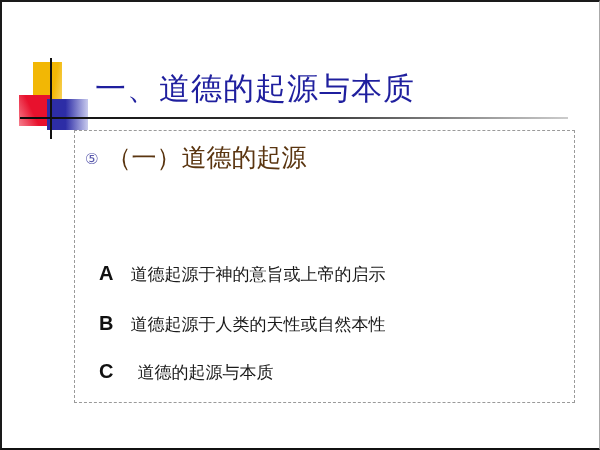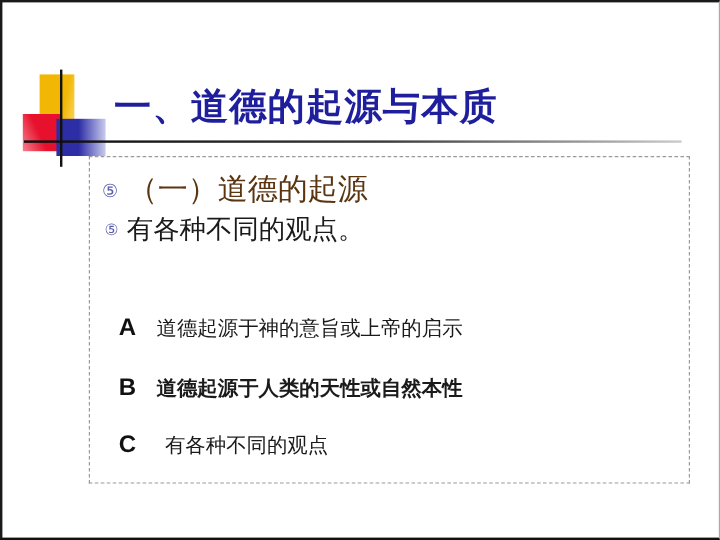--- a/index.html
+++ b/index.html
@@ -51,21 +51,21 @@
     background: linear-gradient(to right, #0a0a0a 0%, #3a3a3a 55%, #cccccc 100%);
     z-index: 4;
   }
 
   .slide-title {
     position: absolute;
     left: 93px; top: 66px;
     margin: 0;
     font-family: "Liberation Sans", "DejaVu Sans", sans-serif;
     font-size: 31px;
-    font-weight: bold;
+    font-weight: normal;
     letter-spacing: 1px;
     color: var(--title, #1f1f9e);
     white-space: nowrap;
     z-index: 5;
   }
 
   .content-box {
     position: absolute;
     left: 72px; top: 128px;
     width: 501px; height: 273px;
@@ -111,21 +111,21 @@
     font-size: 20px;
     color: #111111;
   }
   .option-text {
     font-size: 17px;
     color: var(--body-black, #1a1a1a);
   }
   .row-opt-a { top: 131px; left: 24px; }
   .row-opt-a .option-text { margin-left: 17px; }
   .row-opt-b { top: 181px; left: 24px; }
-  .row-opt-b .option-text { margin-left: 17px; font-weight: bold; }
+  .row-opt-b .option-text { margin-left: 17px; }
   .row-opt-c { top: 229px; left: 24px; }
   .row-opt-c .option-text { margin-left: 24px; }
 </style>
 </head>
 <body>
 
 <div class="slide-frame">
 
   <div class="sq sq-yellow"></div>
   <div class="sq sq-red"></div>
@@ -134,31 +134,28 @@
   <div class="title-underline"></div>
 
   <h1 class="slide-title">一、道德的起源与本质</h1>
 
   <div class="content-box">
 
     <div class="row row-b1">
       <span class="bullet-marker">⑤</span><span class="bullet-text">（一）道德的起源</span>
     </div>
 
-    <div class="row row-b2">
-      <span class="bullet-marker">⑤</span><span class="bullet-text">有各种不同的观点。</span>
-    </div>
 
 
     <div class="row row-opt-a">
       <span class="option-label">A</span><span class="option-text">道德起源于神的意旨或上帝的启示</span>
     </div>
 
     <div class="row row-opt-b">
       <span class="option-label">B</span><span class="option-text">道德起源于人类的天性或自然本性</span>
     </div>
 
     <div class="row row-opt-c">
-      <span class="option-label">C</span><span class="option-text">有各种不同的观点</span>
+      <span class="option-label">C</span><span class="option-text">道德的起源与本质</span>
     </div>
 
   </div>
 </div>
 
 </body></html>

